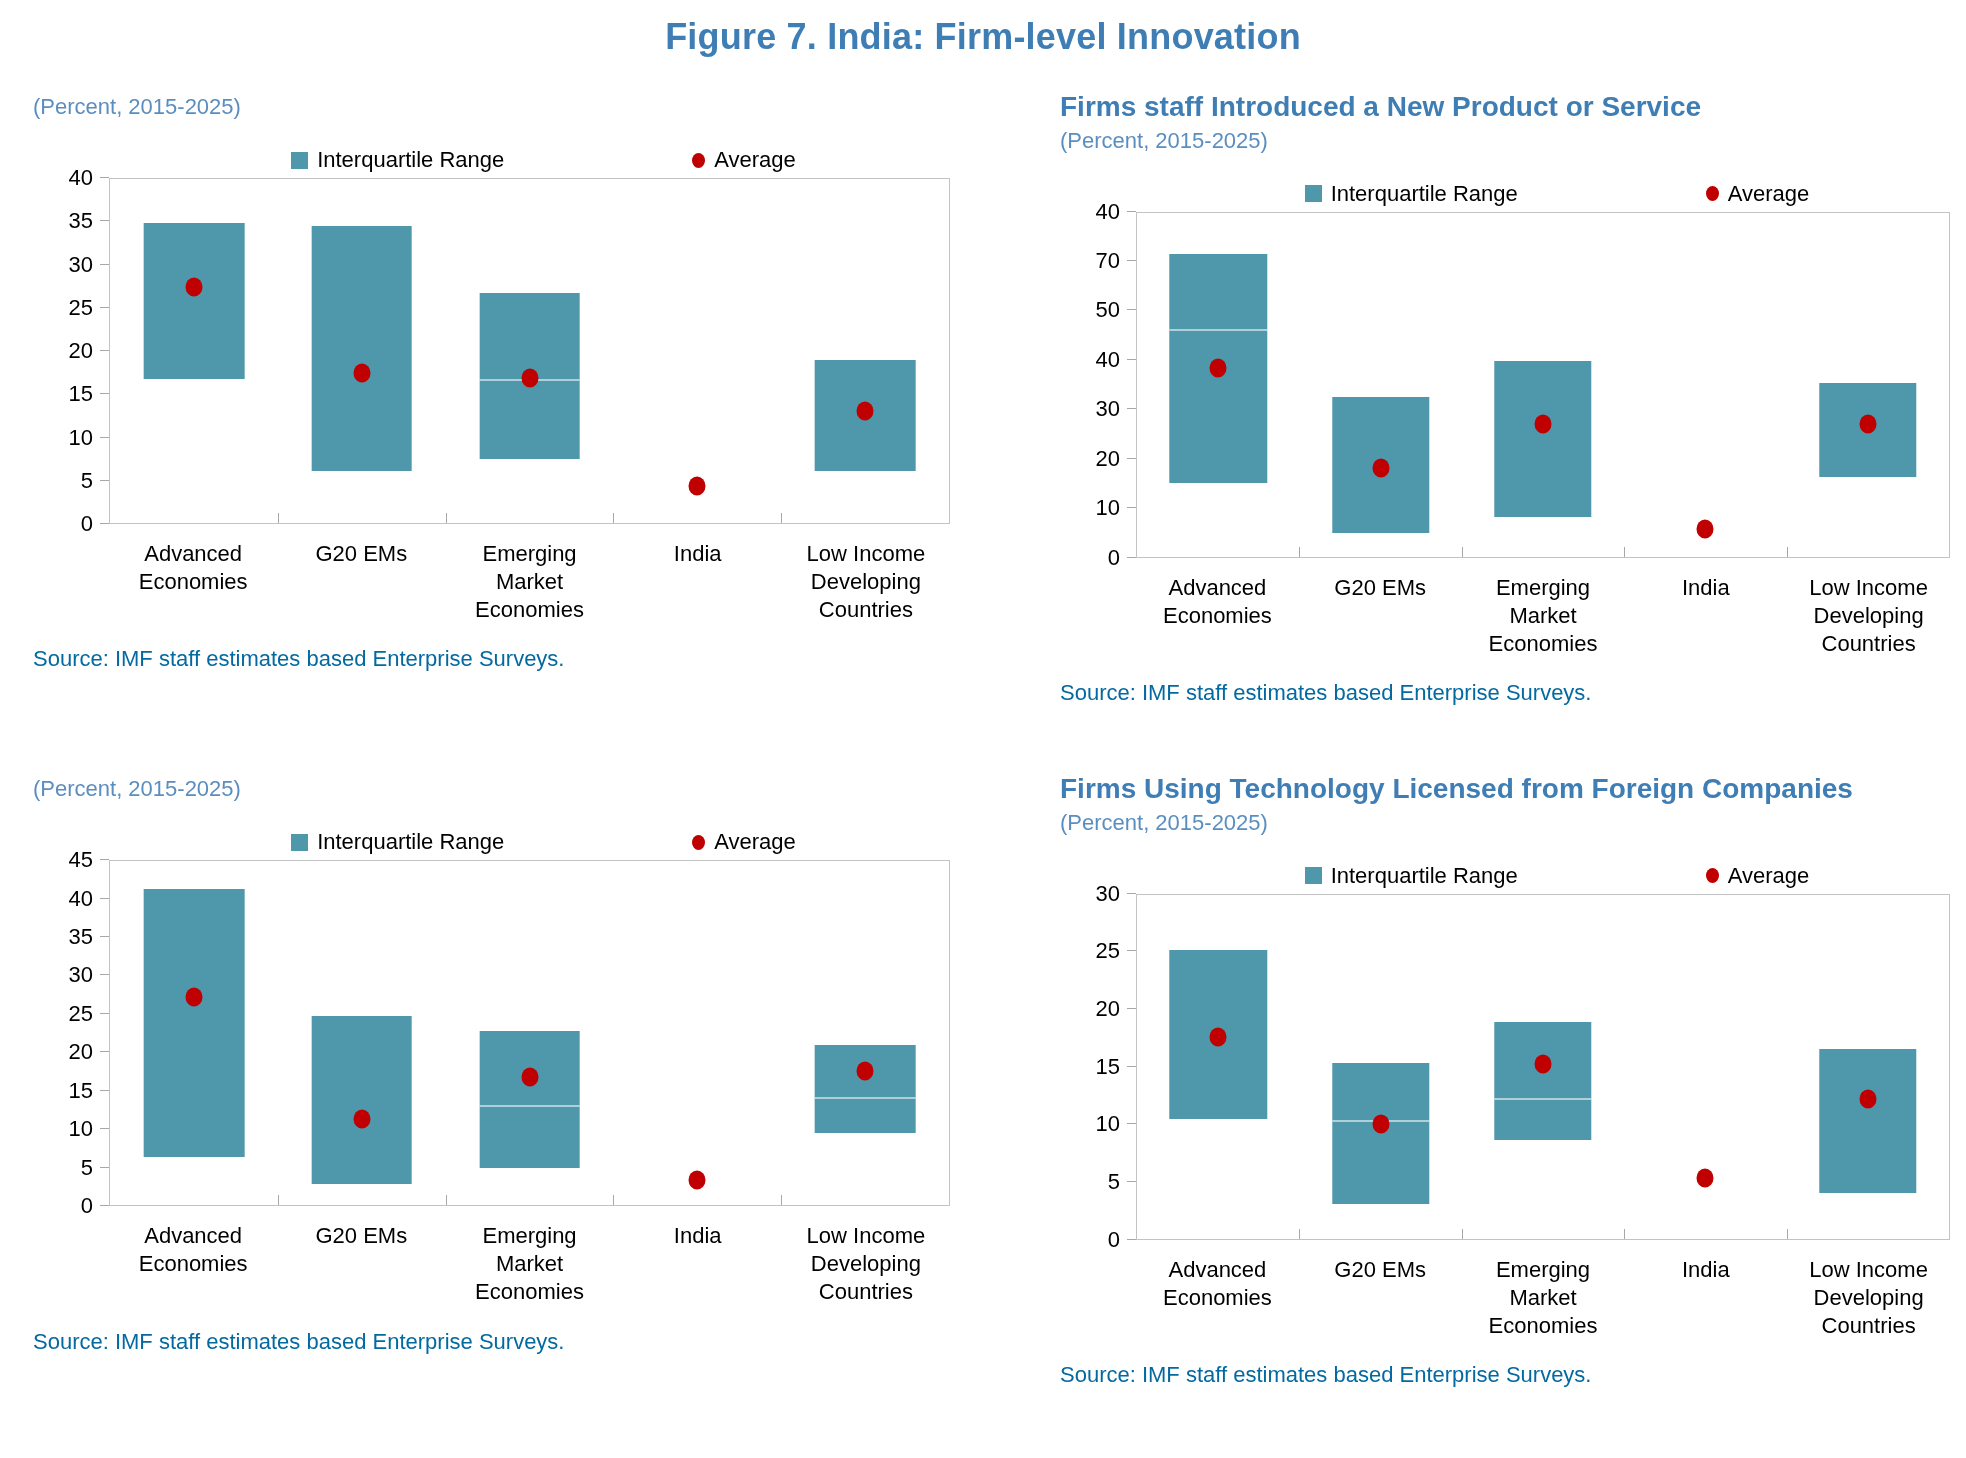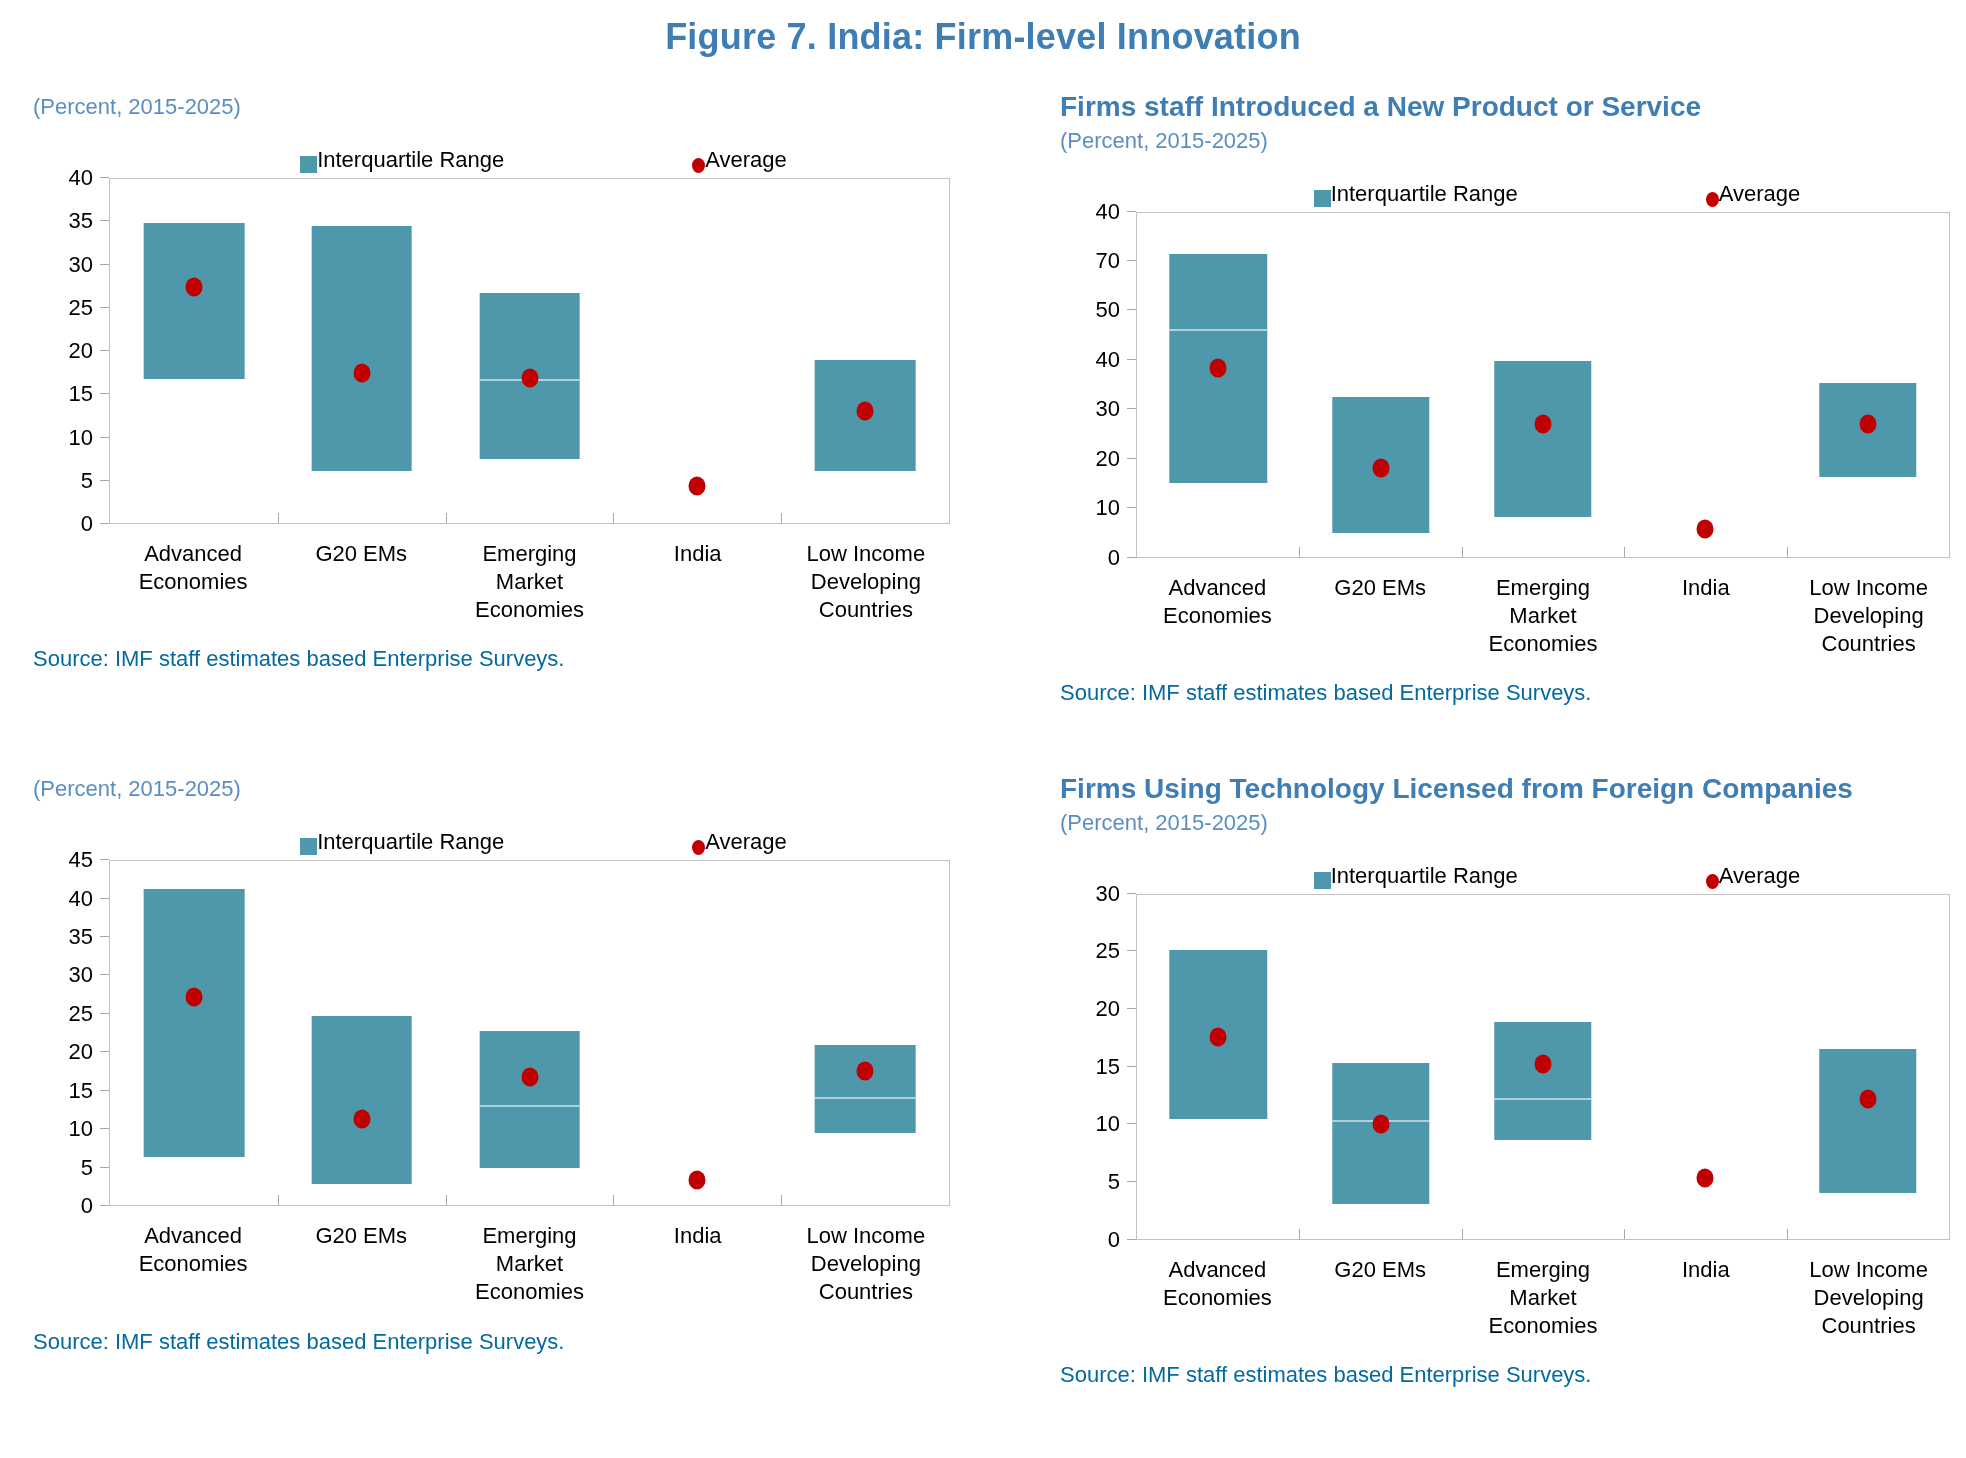--- a/index.html
+++ b/index.html
@@ -49,21 +49,21 @@
   .legend{
     display:flex;
     justify-content:center;
     align-items:center;
     gap:160px;
     margin:26px 0 4px 76px;
     height:28px;
     font-size:22px;
     color:#000;
   }
-  .legend-item{display:flex;align-items:flex-end;padding-left:28px;}
+  .legend-item{display:flex;align-items:center;gap:9px;padding-left:28px;}
   .legend-swatch{
     width:17px;height:17px;
     background:var(--bar-teal);
     display:inline-block;
   }
   .legend-dot{
     width:13px;height:15px;
     background:var(--dot-red);
     border-radius:50%;
     display:inline-block;
@@ -120,20 +120,21 @@
   .x-tick-mark{
     position:absolute;
     bottom:0;
     width:1px;height:10px;
     background:var(--tick-gray);
   }
   .x-labels{
     display:flex;
     margin-left:76px;
     padding-top:16px;
+    justify-content:flex-end;
   }
   .x-label{
     width:20%;
     text-align:center;
     font-size:22px;
     line-height:1.28;
     white-space:pre-line;
     color:#000;
   }
   .source{

